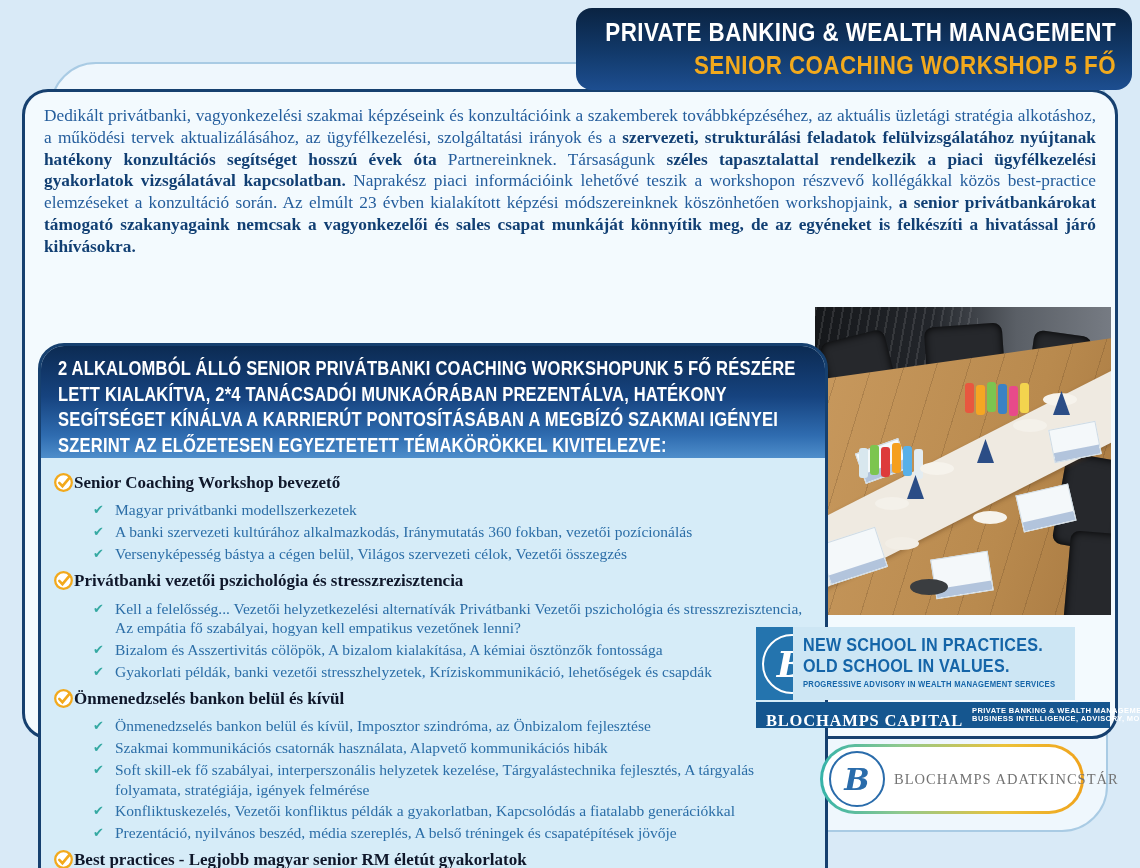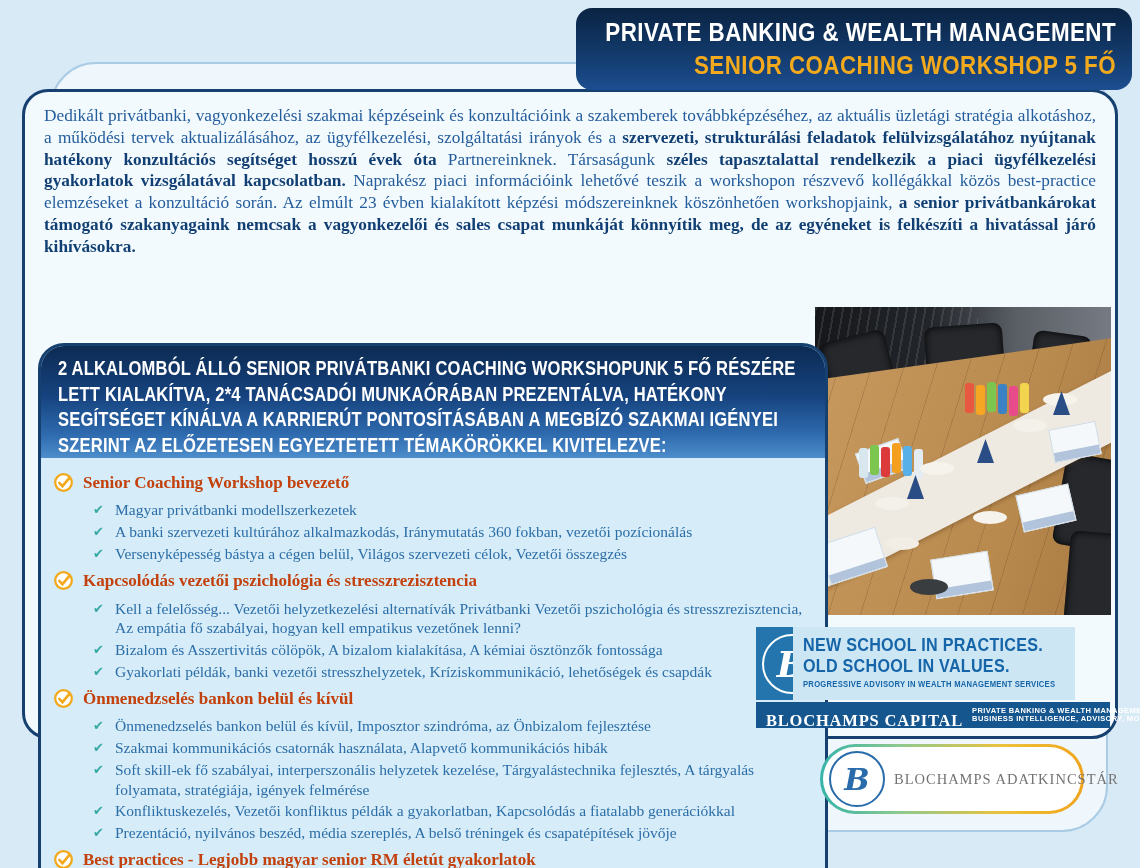--- a/index.html
+++ b/index.html
@@ -51,22 +51,22 @@
     background:linear-gradient(180deg,#0c2b53 0%,#16437f 45%,#2f6cb0 80%,#4e8ecb 100%);
   }
   .panel-header .ph-inner{
     padding:10px 0 0 20px;width:905px;
     transform:scaleX(.85);transform-origin:left top;
     color:#fff;font-family:"Liberation Sans",sans-serif;font-weight:bold;
     font-size:19.5px;line-height:25.5px;letter-spacing:.2px;
   }
   .list{padding:8px 14px 0 12px;}
   .sec-head{
-    display:flex;align-items:flex-start;gap:9px;
-    color:#c2410c;font-weight:bold;font-size:17px;line-height:1.25;
+    display:flex;align-items:flex-start;
+    color:#0f172a;font-weight:bold;font-size:17px;line-height:1.25;
     margin:6px 0 2px 0;
   }
   .sec-head svg{flex:0 0 auto;margin-top:0px;}
   .item{
     display:flex;gap:8px;margin-left:40px;
     color:#2c6ea7;font-size:15.5px;line-height:1.27;margin-bottom:2px;
   }
   .tick{color:var(--teal,#35a9a2);font-size:13px;flex:0 0 14px;line-height:20px;}
   
   .photo{
@@ -189,21 +189,21 @@
           <span class="tick">✔</span>
           <span>Versenyképesség bástya a cégen belül, Világos szervezeti célok, Vezetői összegzés</span>
         </div>
       </div>
       <div class="section">
         <div class="sec-head">
           <span><svg width="21" height="21" viewBox="0 0 24 24">
               <circle cx="12" cy="12" r="9.5" fill="#ffffff" stroke="#f2a91c" stroke-width="2.6"></circle>
               <path d="M7.2 12.4l3.6 3.8L19 6.4" fill="none" stroke="#f2a91c" stroke-width="3" stroke-linecap="round"></path>
             </svg></span>
-          <span>Kapcsolódás vezetői pszichológia és stresszrezisztencia</span>
+          <span>Privátbanki vezetői pszichológia és stresszrezisztencia</span>
         </div>
         <div class="item">
           <span class="tick">✔</span>
           <span>Kell a felelősség... Vezetői helyzetkezelési alternatívák Privátbanki Vezetői pszichológia és stresszrezisztencia, Az empátia fő szabályai, hogyan kell empatikus vezetőnek lenni?</span>
         </div>
         <div class="item">
           <span class="tick">✔</span>
           <span>Bizalom és Asszertivitás cölöpök, A bizalom kialakítása, A kémiai ösztönzők fontossága</span>
         </div>
         <div class="item">

